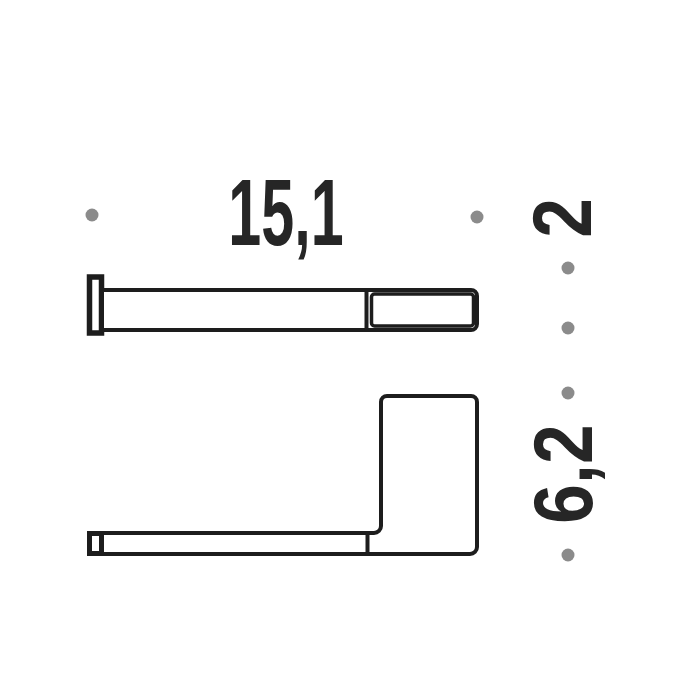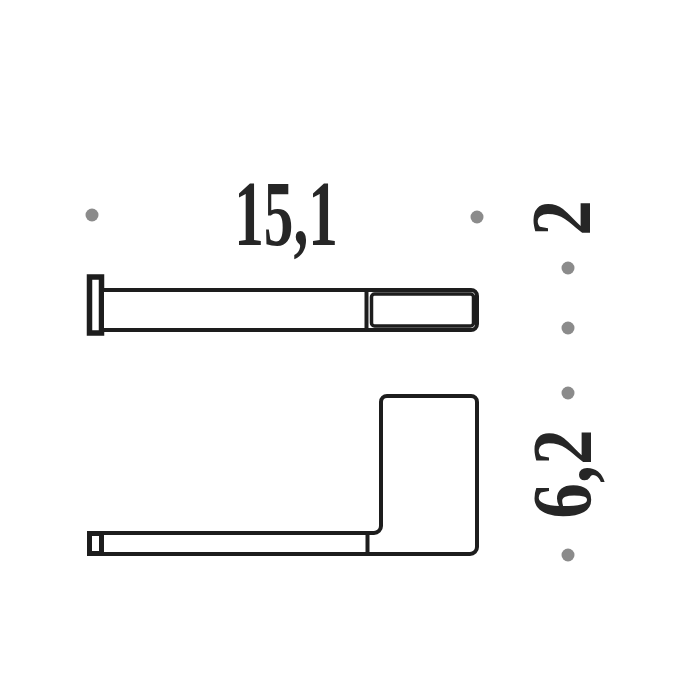--- a/index.html
+++ b/index.html
@@ -7,21 +7,21 @@
     --line:#1d1d1d;
     --text:#262626;
     --dot:#8b8b8b;
   }
   html,body{margin:0;padding:0;background:#fff;}
   .canvas{
     position:relative;
     width:700px;height:581px;
     background:var(--bg);
     overflow:hidden;
-    font-family:Liberation Serif, serif;
+    font-family:Liberation Sans, sans-serif;
   }
   .drawing{position:absolute;left:0;top:0;width:700px;height:700px;display:block;}
   .outline{
     fill:var(--bg);
     stroke:var(--line);
     stroke-width:4;
     stroke-linecap:butt;
   }
   .tab{
     fill:var(--bg);

